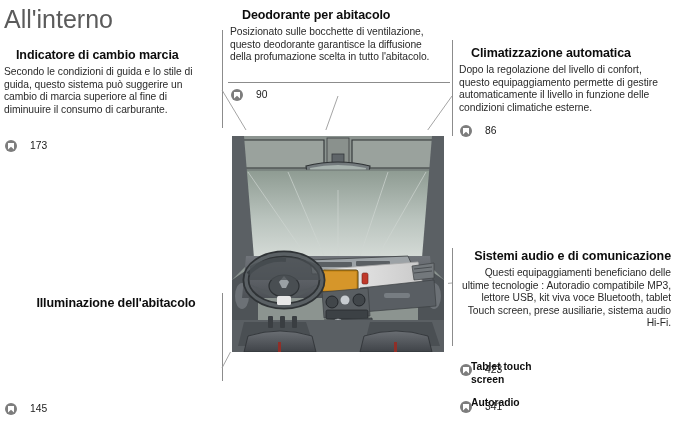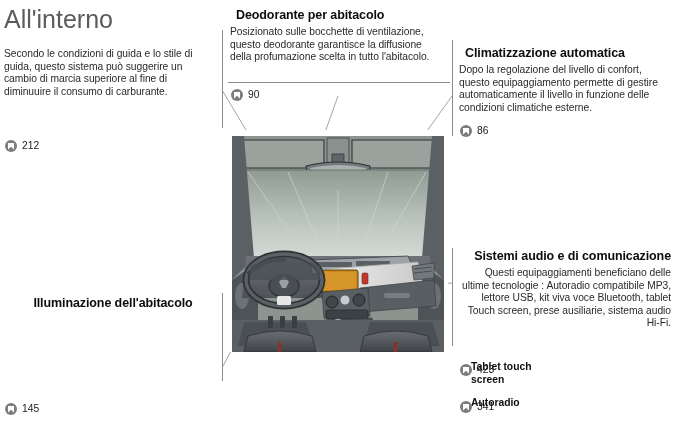--- a/index.html
+++ b/index.html
@@ -31,21 +31,21 @@
     font-weight: 400;
     color: #5b5b5b;
     letter-spacing: 0px;
     line-height: 30px;
     white-space: nowrap;
   }
 
   
   .block { position: absolute; }
   .block h2 {
-    margin: 0 0 3px 6px;
+    margin: 0 0 3px 12px;
     font-size: 12.5px;
     font-weight: bold;
     color: #0d0d0d;
     line-height: 15px;
     letter-spacing: -0.1px;
   }
   .block p {
     margin: 0;
     font-size: 10.3px;
     line-height: 12.6px;
@@ -57,21 +57,21 @@
     font-weight: bold;
     color: #0d0d0d;
     line-height: 13px;
     margin: 12px;
   }
 
   
   .pageref {
     display: flex;
     align-items: center;
-    gap: 5px;
+    gap: 13px;
     height: 14px;
   }
   .pageref .glyph {
     width: 12px;
     height: 12px;
     border-radius: 50%;
     background: #7d7d7d;
     display: block;
     position: relative;
     flex: 0 0 auto;
@@ -257,25 +257,26 @@
       <rect x="50" y="212" width="3" height="10" fill="#8f2f28"></rect>
       <rect x="166" y="212" width="3" height="10" fill="#8f2f28"></rect>
 
       <rect x="40" y="186" width="5" height="12" rx="1" fill="#3a3e42"></rect>
       <rect x="52" y="186" width="5" height="12" rx="1" fill="#3a3e42"></rect>
       <rect x="64" y="186" width="5" height="12" rx="1" fill="#3a3e42"></rect>
     </svg>
   </div>
 
   <div class="block" style="left:4px; top:48px; width:210px;">
+    <h2>Indicatore di cambio marcia</h2>
     <p>Secondo le condizioni di guida e lo stile di guida, questo sistema può suggerire un cambio di marcia superiore al fine di diminuuire il consumo di carburante.</p>
   </div>
   <div class="block pageref" style="left:5px; top:139px;">
     <span class="glyph"></span>
-    <span class="num">212</span>
+    <span class="num">173</span>
   </div>
 
   <div class="block" style="left:230px; top:8px; width:212px;">
     <h2>Deodorante per abitacolo</h2>
     <p>Posizionato sulle bocchette di ventilazione, questo deodorante garantisce la diffusione della profumazione scelta in tutto l'abitacolo.</p>
   </div>
   <div class="block pageref" style="left:231px; top:88px;">
     <span class="glyph"></span>
     <span class="num">90</span>
   </div>

